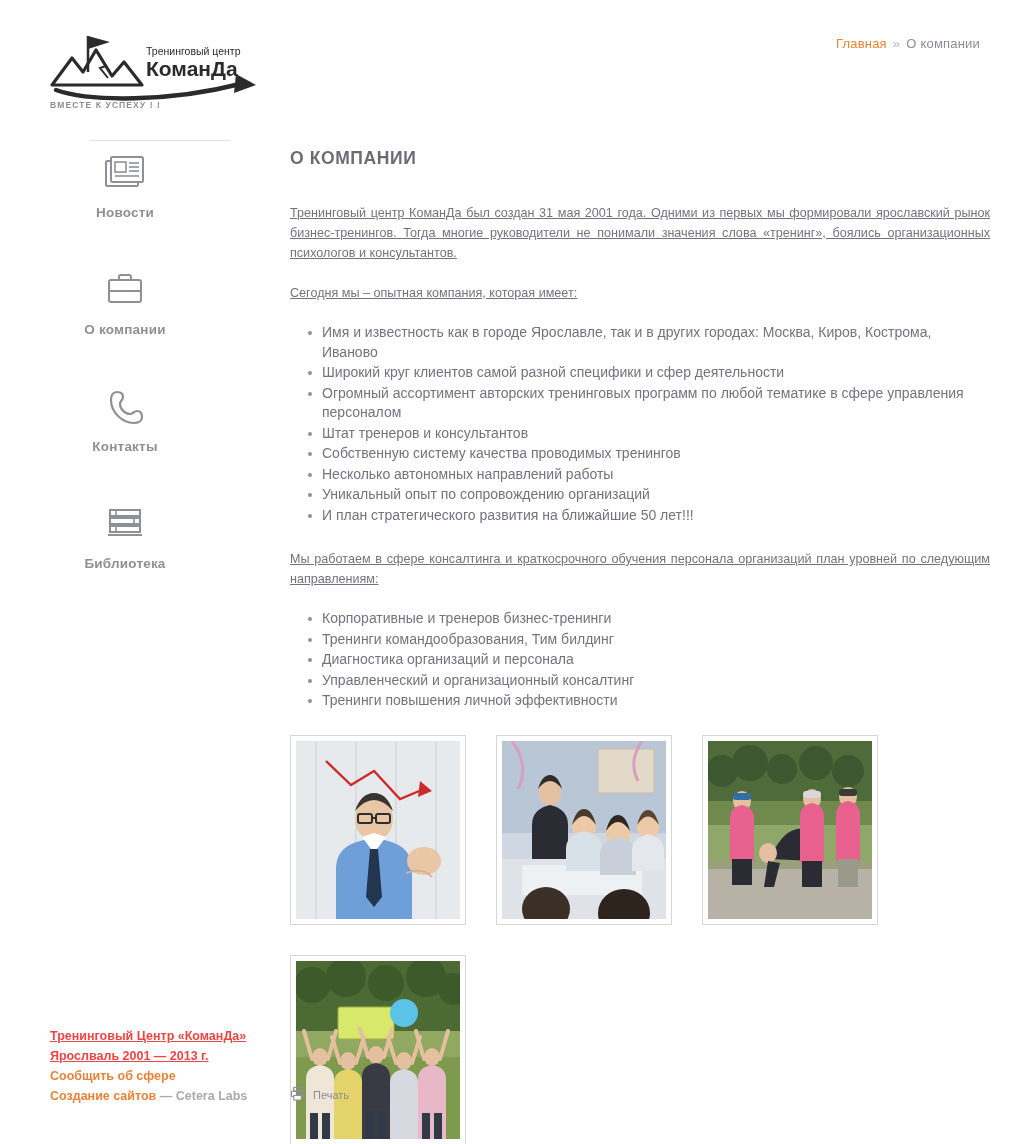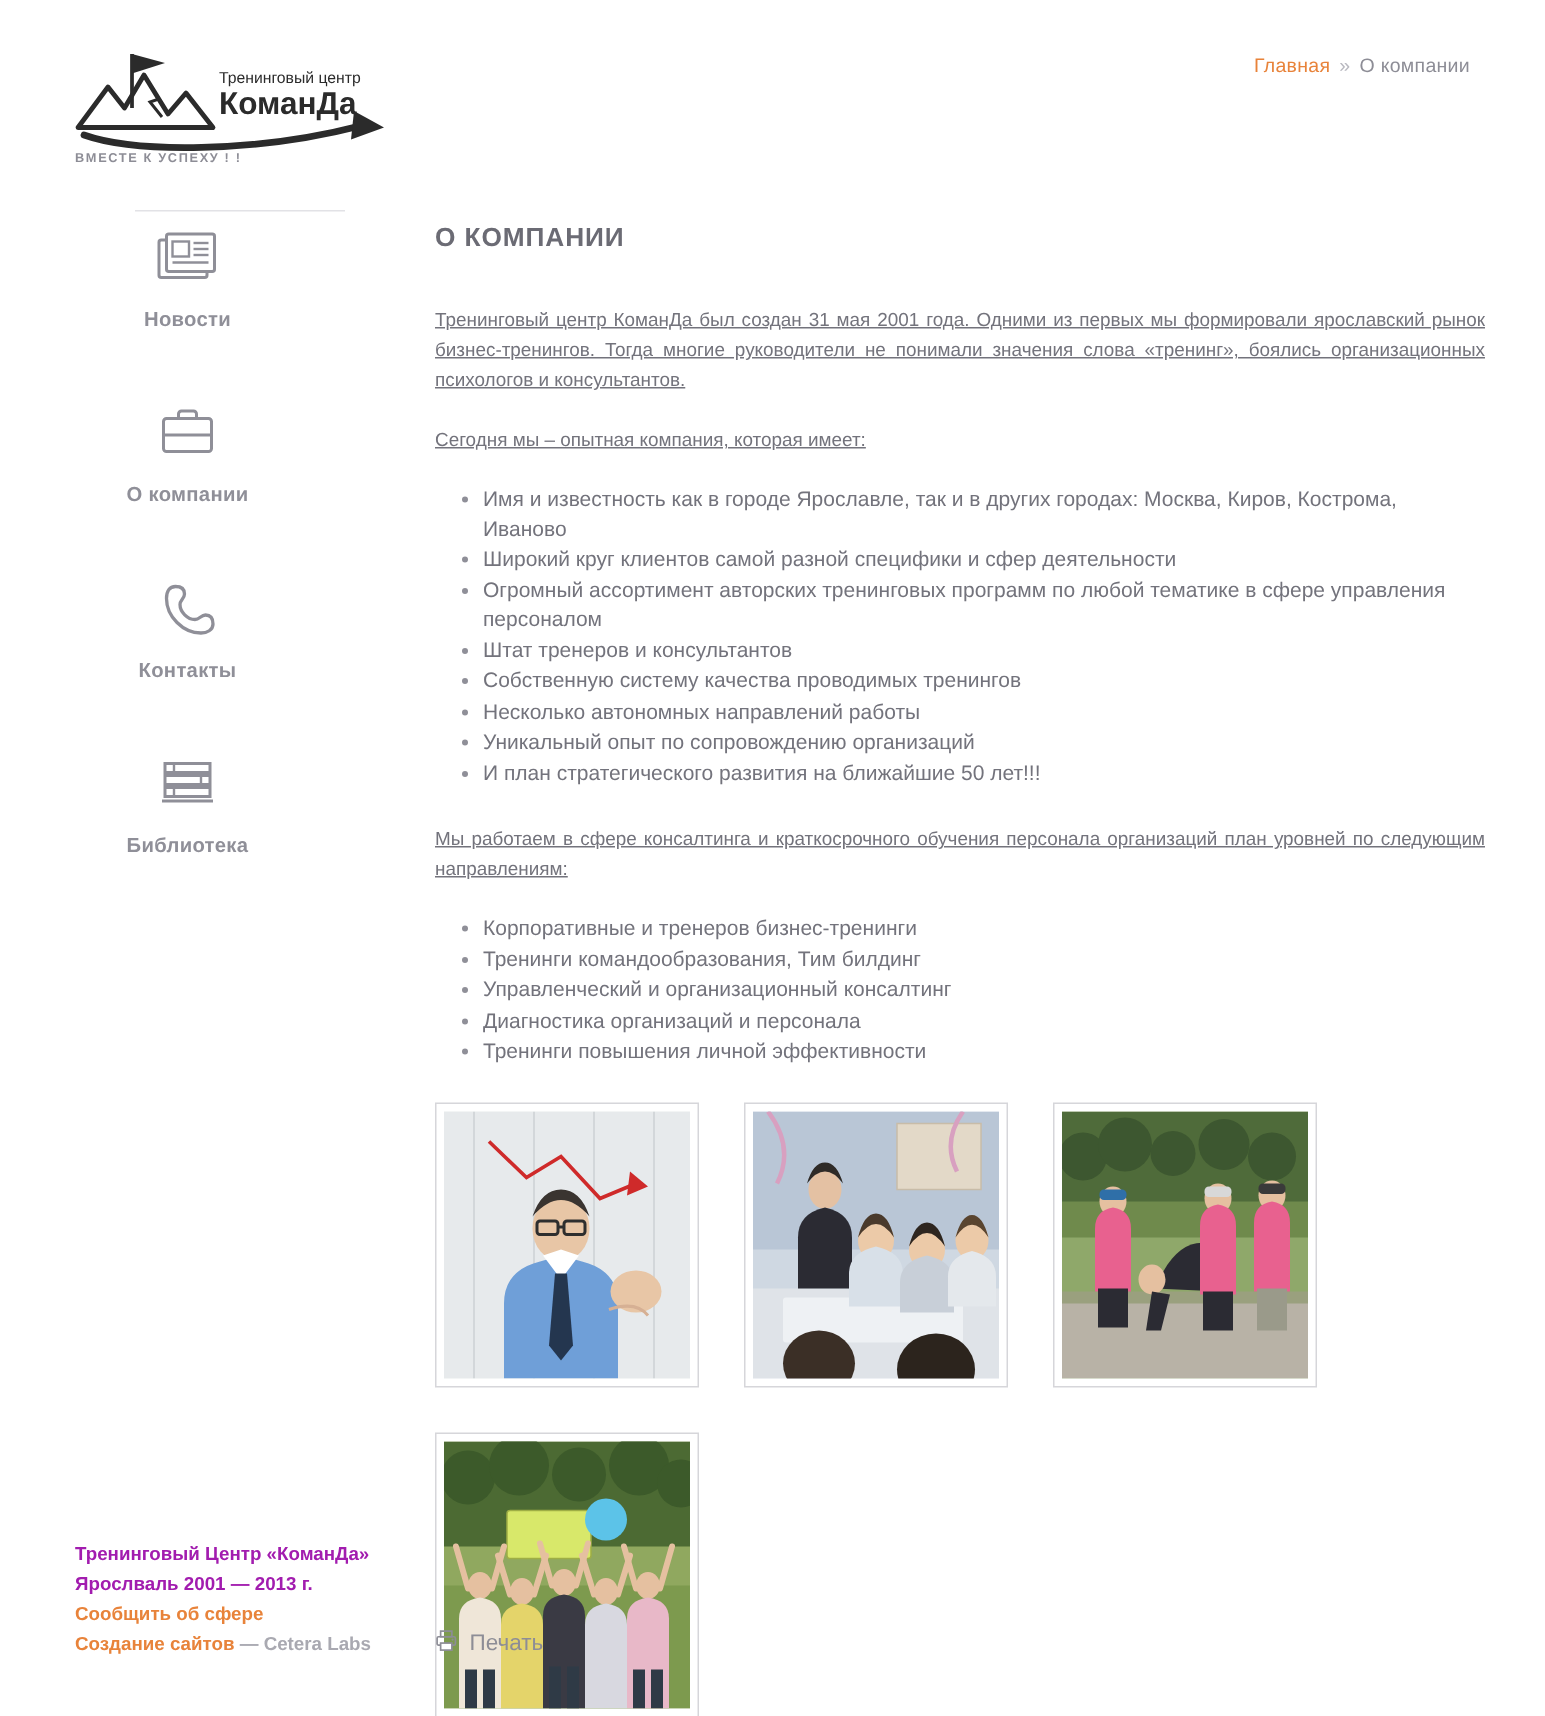--- a/index.html
+++ b/index.html
@@ -93,21 +93,21 @@
 
   
   .footer {
     position: absolute;
     left: 50px;
     bottom: 38px;
     font-size: 12.5px;
     line-height: 20px;
     font-weight: bold;
   }
-  .footer .muted { color: #a21caf; }
+  .footer .muted { color: #ef4444; text-decoration: underline; }
   .footer a {
     color: #e8833a;
     text-decoration: none;
     display: block;
   }
   .footer .vendor { color: #a9a9b1; font-weight: bold; }
 
   
   .content {
     position: absolute;
@@ -176,21 +176,21 @@
     height: 100%;
     position: relative;
     overflow: hidden;
   }
 
   
   .print-link {
     position: absolute;
     left: 290px;
     top: 1086px;
-    font-size: 15px;
+    font-size: 11px;
     color: #8d8d96;
     text-decoration: none;
     display: flex;
     align-items: center;
     gap: 8px;
   }
   .print-link .pl-label { color: #8d8d96; }
 </style>
 </head>
 <body>
@@ -298,22 +298,22 @@
     <li>Несколько автономных направлений работы</li>
     <li>Уникальный опыт по сопровождению организаций</li>
     <li>И план стратегического развития на ближайшие 50 лет!!!</li>
   </ul>
 
   <p class="para">Мы работаем в сфере консалтинга и краткосрочного обучения персонала организаций план уровней по следующим направлениям:</p>
 
   <ul class="bullets">
     <li>Корпоративные и тренеров бизнес-тренинги</li>
     <li>Тренинги командообразования, Тим билдинг</li>
+    <li>Диагностика организаций и персонала</li>
     <li>Управленческий и организационный консалтинг</li>
-    <li>Диагностика организаций и персонала</li>
     <li>Тренинги повышения личной эффективности</li>
   </ul>
 
   <div class="gallery">
     <div class="gallery-row">
 
       <a class="thumb" href="#">
         <span class="ph">
           <svg width="164" height="178" viewBox="0 0 164 178" preserveAspectRatio="none">
             <rect width="164" height="178" fill="#dfe2e4"></rect>

